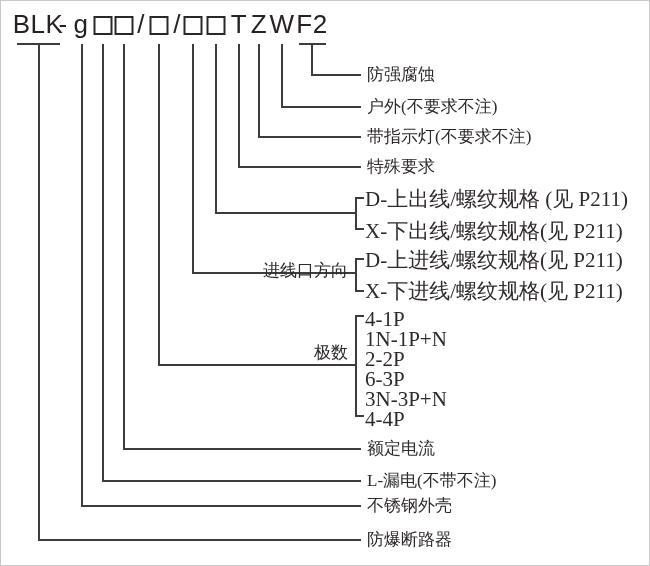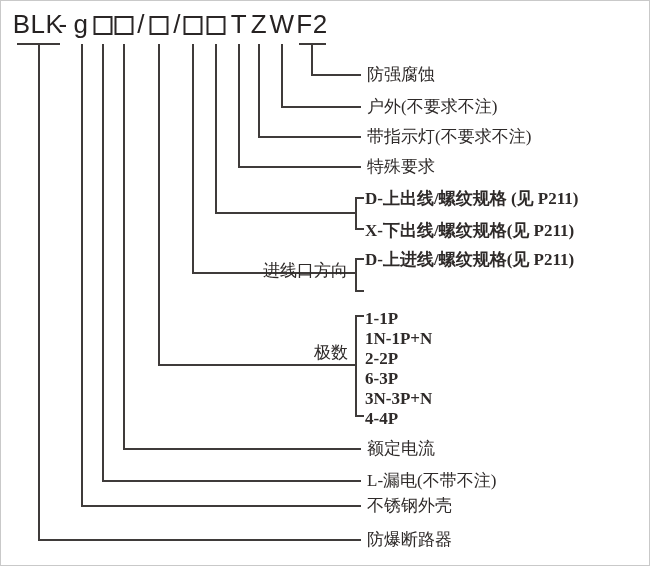--- a/index.html
+++ b/index.html
@@ -23,21 +23,21 @@
   .vl{width:2px;}
   .hl{height:2px;}
   
   .lbl{
     position:absolute;font-size:17px;line-height:20px;white-space:nowrap;
   }
   .cat{
     position:absolute;font-size:17px;line-height:20px;white-space:nowrap;
     width:142px;left:205px;text-align:right;
   }
-  .opt{position:absolute;left:364px;font-size:17px;line-height:20px;white-space:nowrap;font-weight:bold;}
+  .opt{position:absolute;left:364px;font-size:21px;line-height:20px;white-space:nowrap;}
 </style>
 </head>
 <body>
 
 <div class="stage">
 
   <span class="tok" style="left:37px">BLK</span>
   <span class="tok" style="left:62px">-</span>
   <span class="tok" style="left:80px">g</span>
   <span class="box" style="left:102px"></span>
@@ -85,27 +85,28 @@
   <div class="hl" style="left:354px;top:227px;width:9px"></div>
   <span class="opt" style="top:188px">D-上出线/螺纹规格 (见 P211)</span>
   <span class="opt" style="top:220px">X-下出线/螺纹规格(见 P211)</span>
 
   <div class="hl" style="left:191px;top:271px;width:165px"></div>
   <span class="cat" style="top:260px">进线口方向</span>
   <div class="vl" style="left:354px;top:257px;height:34px"></div>
   <div class="hl" style="left:354px;top:257px;width:9px"></div>
   <div class="hl" style="left:354px;top:289px;width:9px"></div>
   <span class="opt" style="top:249px">D-上进线/螺纹规格(见 P211)</span>
+  <span class="opt" style="top:280px">X-下进线/螺纹规格(见 P211)</span>
 
   <div class="hl" style="left:157px;top:363px;width:199px"></div>
   <span class="cat" style="top:342px">极数</span>
   <div class="vl" style="left:354px;top:314px;height:102px"></div>
   <div class="hl" style="left:354px;top:314px;width:9px"></div>
   <div class="hl" style="left:354px;top:414px;width:9px"></div>
-  <span class="opt" style="top:308px">1-1P</span>
+  <span class="opt" style="top:308px">4-1P</span>
   <span class="opt" style="top:328px">1N-1P+N</span>
   <span class="opt" style="top:348px">2-2P</span>
   <span class="opt" style="top:368px">6-3P</span>
   <span class="opt" style="top:388px">3N-3P+N</span>
   <span class="opt" style="top:408px">4-4P</span>
 
   <div class="hl" style="left:122px;top:447px;width:238px"></div>
   <span class="lbl" style="left:366px;top:438px">额定电流</span>
 
   <div class="hl" style="left:101px;top:479px;width:259px"></div>

